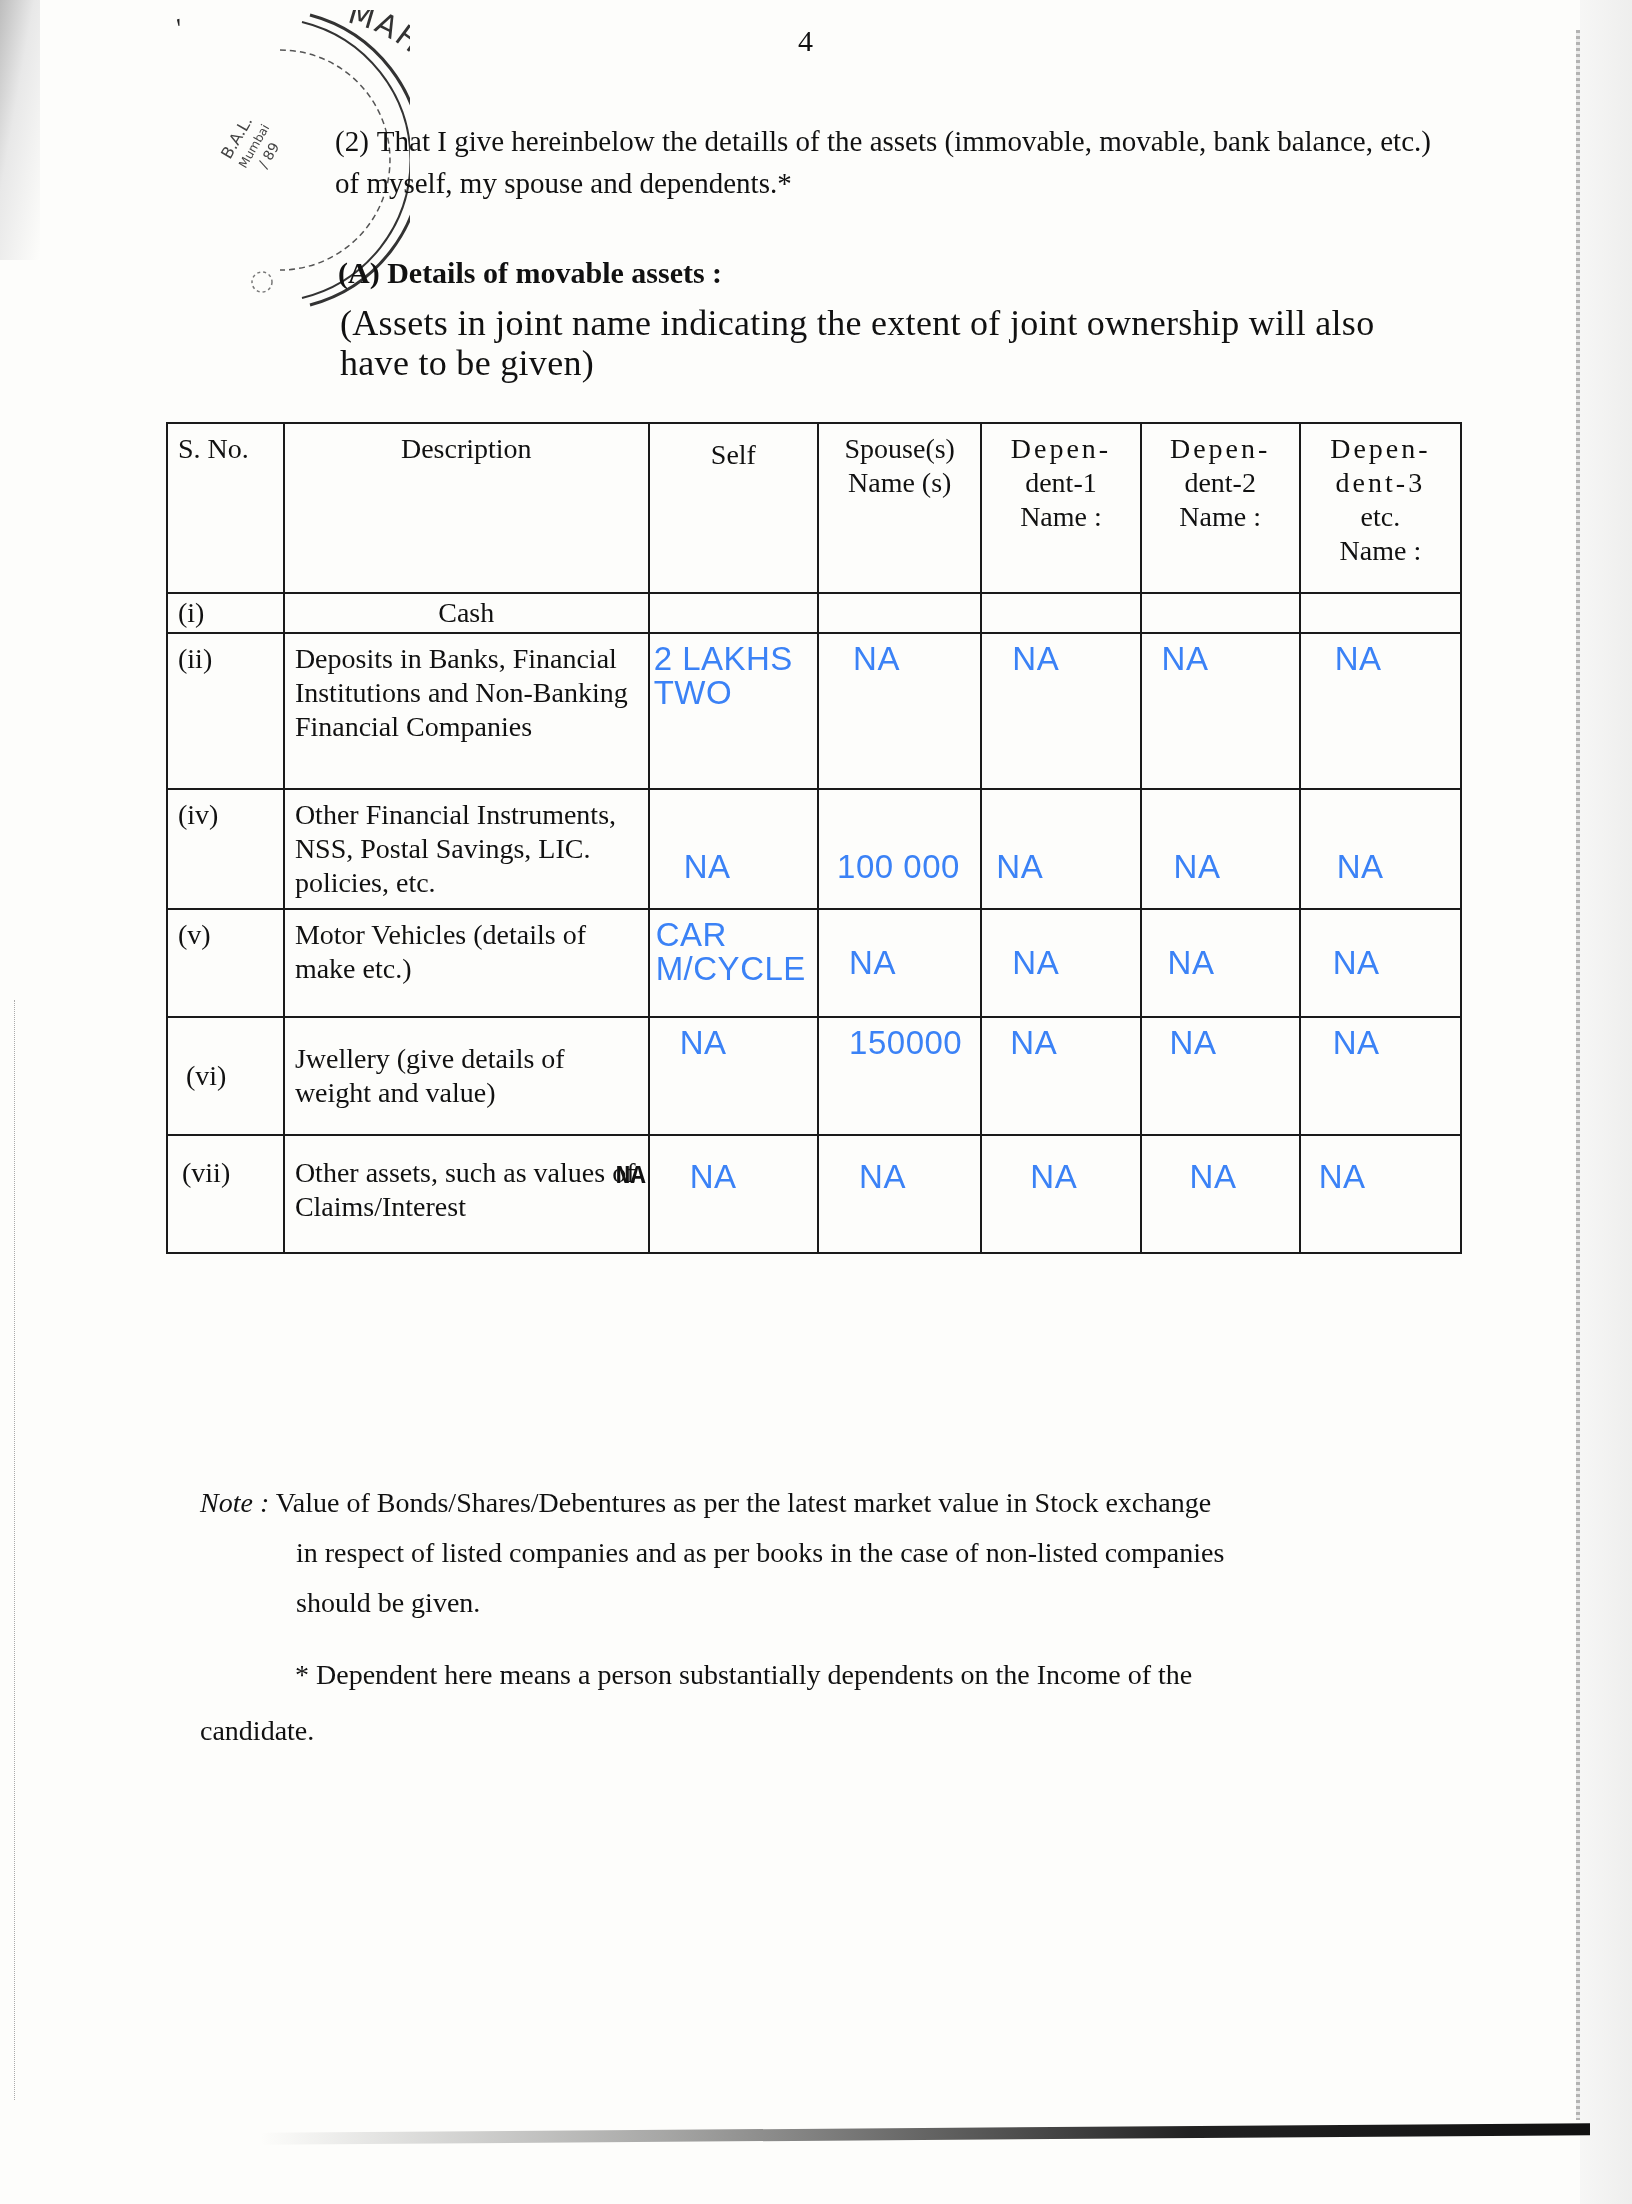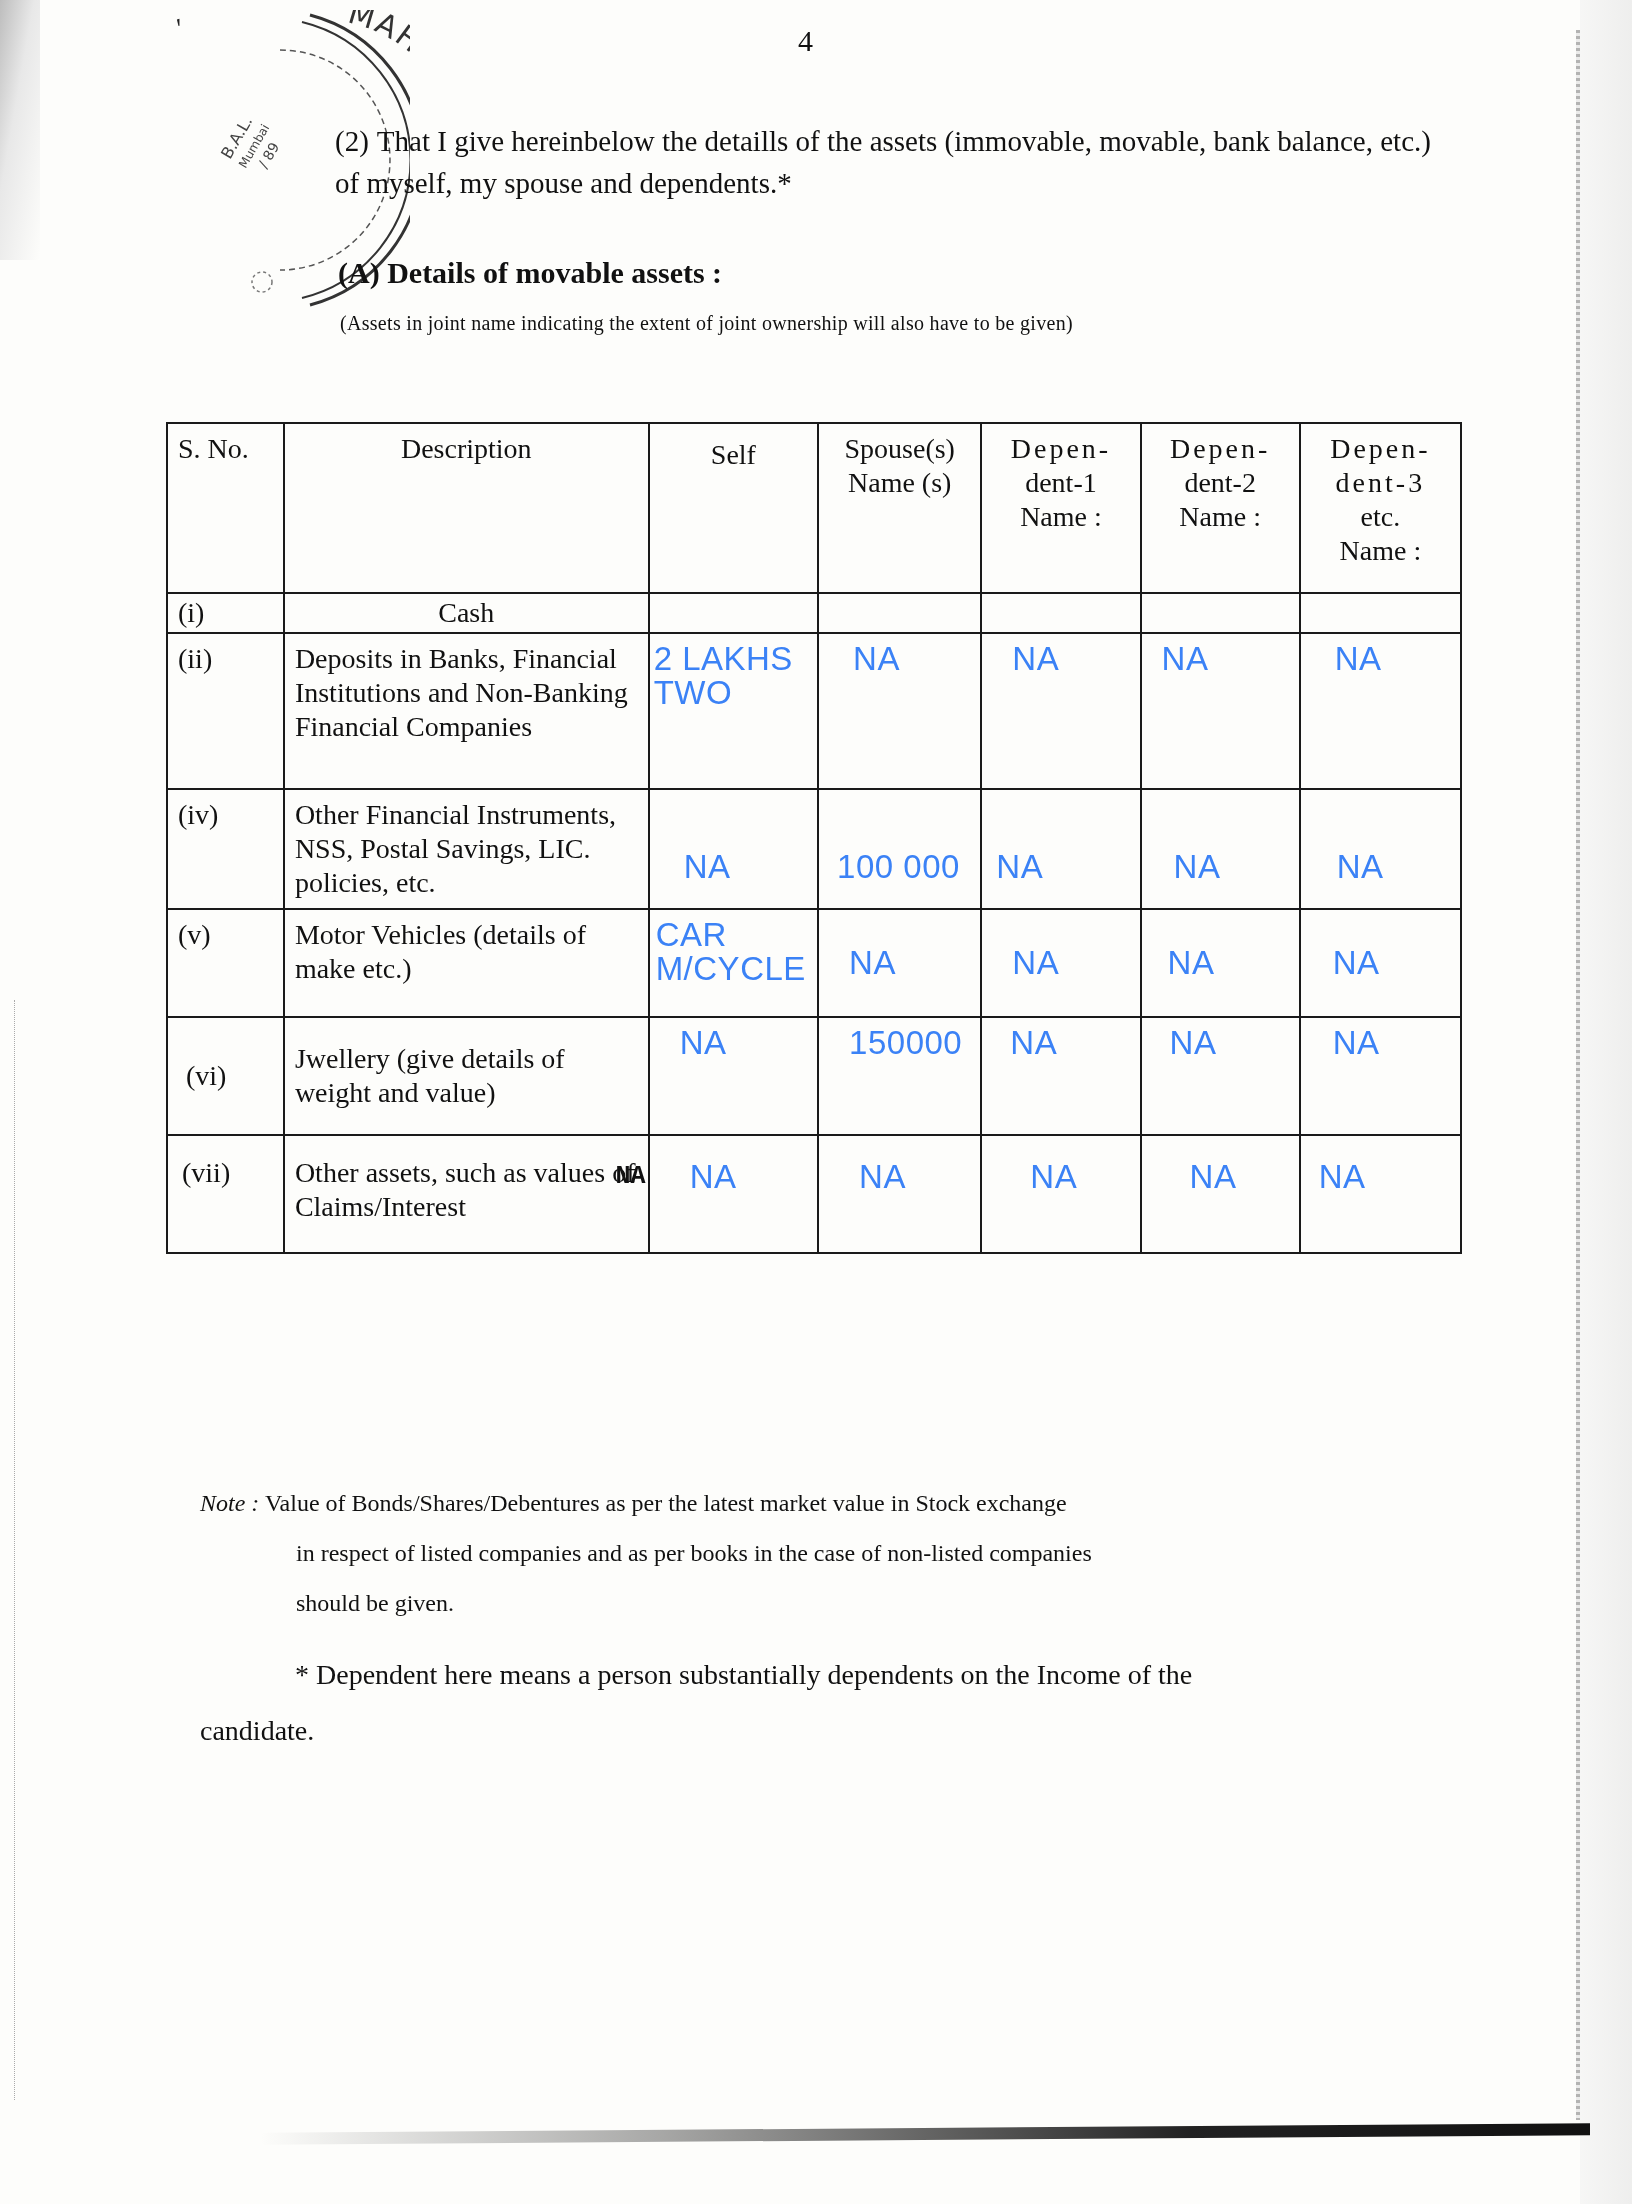--- a/index.html
+++ b/index.html
@@ -43,21 +43,21 @@
     position: absolute; left: 335px; top: 120px; width: 1120px;
     font-size: 29px; line-height: 42px;
   }
   .para-intro .num { margin-right: 8px; }
   .heading-a {
     position: absolute; left: 338px; top: 256px;
     font-size: 30px; font-weight: bold;
   }
   .sub-note {
     position: absolute; left: 340px; top: 303px; width: 1110px;
-    font-size: 20px; line-height: 40px; letter-spacing: 0.3px;
+    font-size: 36px; line-height: 40px; letter-spacing: 0.3px;
   }
 
   table.assets {
     position: absolute; left: 166px; top: 422px;
     width: 1296px; border-collapse: collapse;
     font-size: 28px; line-height: 34px;
   }
   table.assets th, table.assets td {
     border: 2px solid #1a1a1a; vertical-align: top; padding: 8px 10px;
     font-weight: normal; text-align: left;
@@ -77,21 +77,21 @@
   td.val {
     font-family: Liberation Sans, sans-serif;
     font-size: 33px; font-weight: bold; color: #3b82f6;
     letter-spacing: 0.5px;
   }
   .mid { vertical-align: middle !important; }
   .desc-just { text-align: justify; }
 
   .note-block {
     position: absolute; left: 200px; top: 1478px; width: 1260px;
-    font-size: 24px; line-height: 50px;
+    font-size: 28px; line-height: 50px;
   }
   .note-block .note-label { font-style: italic; }
   .note-line { display: block; }
   .note-indent { padding-left: 96px; display: block; }
   .footnote {
     position: absolute; left: 295px; top: 1655px; width: 1170px;
     font-size: 28px; line-height: 40px;
   }
   .footnote-cont {
     position: absolute; left: 200px; top: 1715px;

